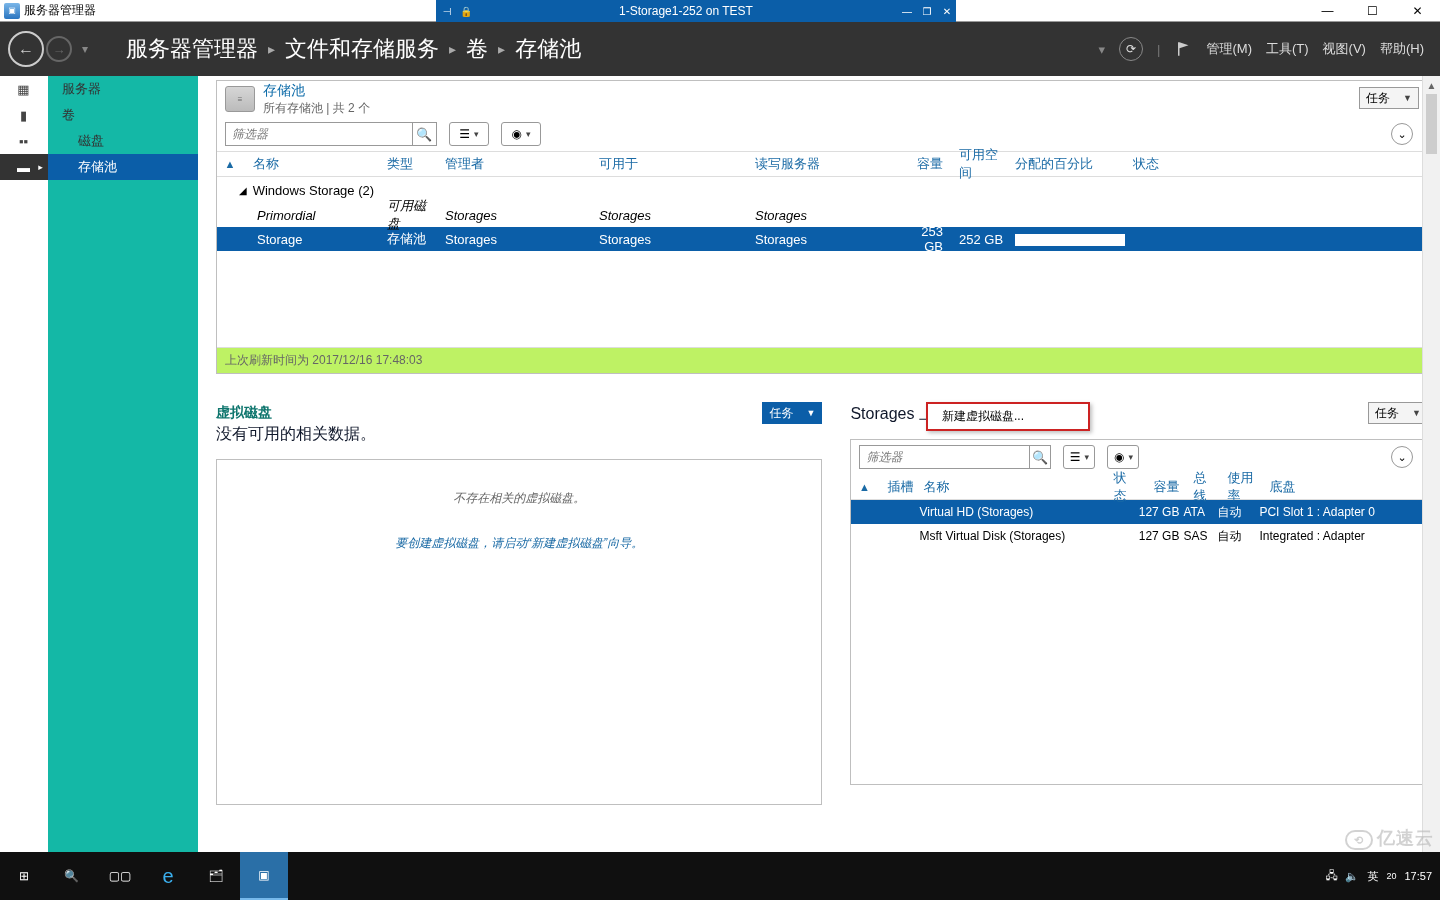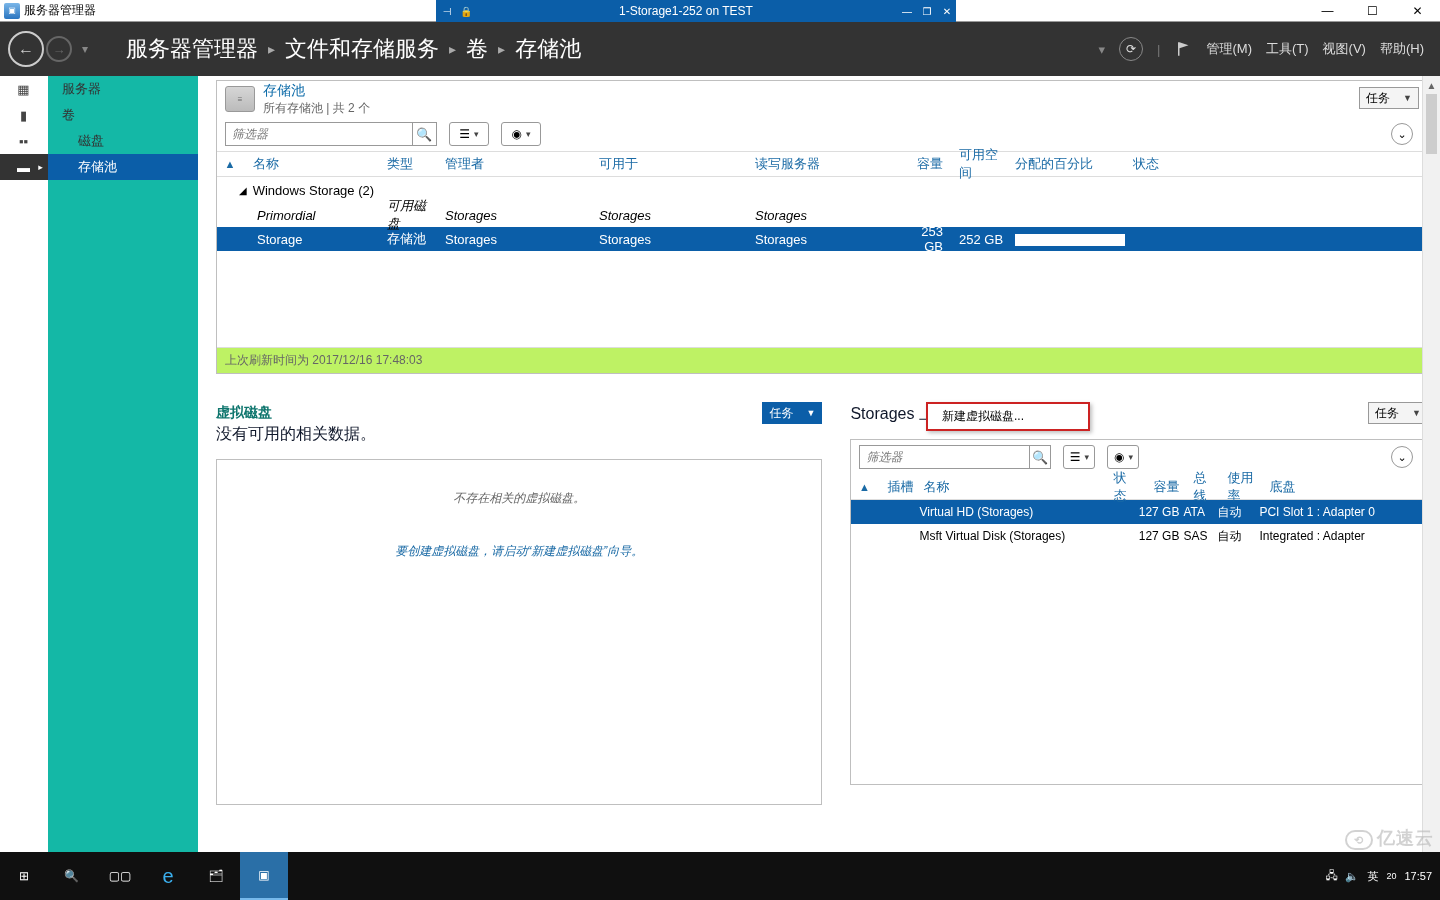--- a/index.html
+++ b/index.html
@@ -66,21 +66,21 @@
 .grow{ display:flex; height:24px; align-items:center; font-size:13px;}
 .grow .gcell:first-child{ padding-left:40px;}
 .grow.sel{ background:#0b5ea8; color:#fff;}
 .bar{ display:inline-block; width:110px; height:12px; background:#fff; border:1px solid #fff; vertical-align:middle;}
 .footnote{ padding:4px 8px; font-size:12px; color:#666; background:#bef264; border-top:1px solid #ddd;}
 
 .panel2row{ display:flex; gap:28px; }
 .panel2{ flex:1; position:relative;}
 .p2hdr{ font-size:14px; color:#0f766e; font-weight:600; margin-bottom:2px;}
 .p2sub{ font-size:16px; color:#0f172a; margin-bottom:14px;}
-.vdiskbox{ border:1px solid #bfbfbf; height:346px; display:flex; flex-direction:column; align-items:center; padding-top:30px; font-style:italic; color:#666; gap:36px;}
+.vdiskbox{ border:1px solid #bfbfbf; height:346px; display:flex; flex-direction:column; align-items:center; padding-top:30px; font-style:italic; color:#666; gap:28px;}
 .vdiskbox .link{ color:#1a6aa5;}
 .tasksbtn.blue{ background:#0b5ea8; color:#fff; border-color:#0b5ea8; right:0; top:-2px;}
 .menu-pop{ position:absolute; left:710px; top:-2px; border:2px solid #c22; background:#fff; width:164px; box-shadow:2px 2px 4px rgba(0,0,0,.25); z-index:5;}
 .menu-pop .mitem{ padding:4px 14px; font-size:12px;}
 .pdiskbox{ border:1px solid #bfbfbf; height:346px;}
 .pdiskbox .toolbar{border-bottom:0;}
 .pdg .ghdr{border-top:0;}
 .prow{ display:flex; height:24px; align-items:center; font-size:12px;}
 .prow.sel{ background:#0b5ea8; color:#fff;}
 

